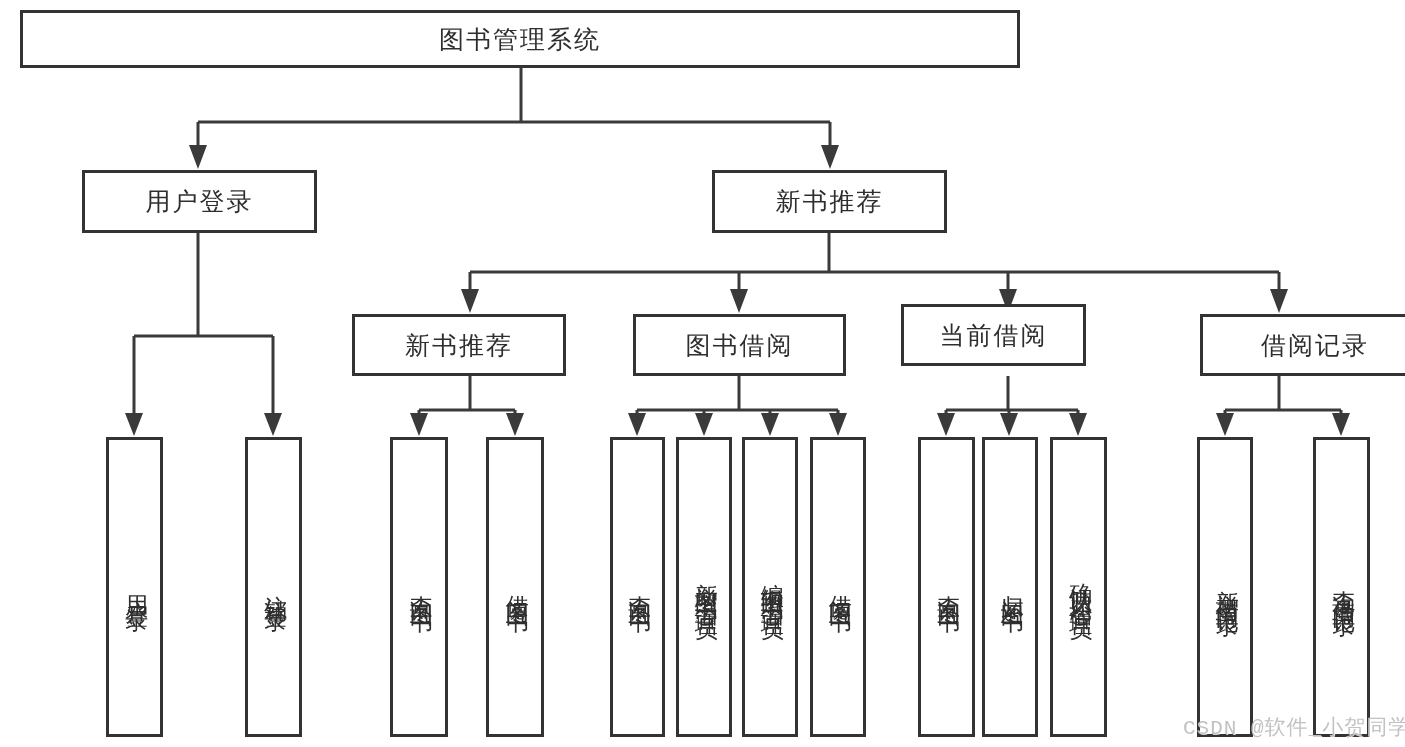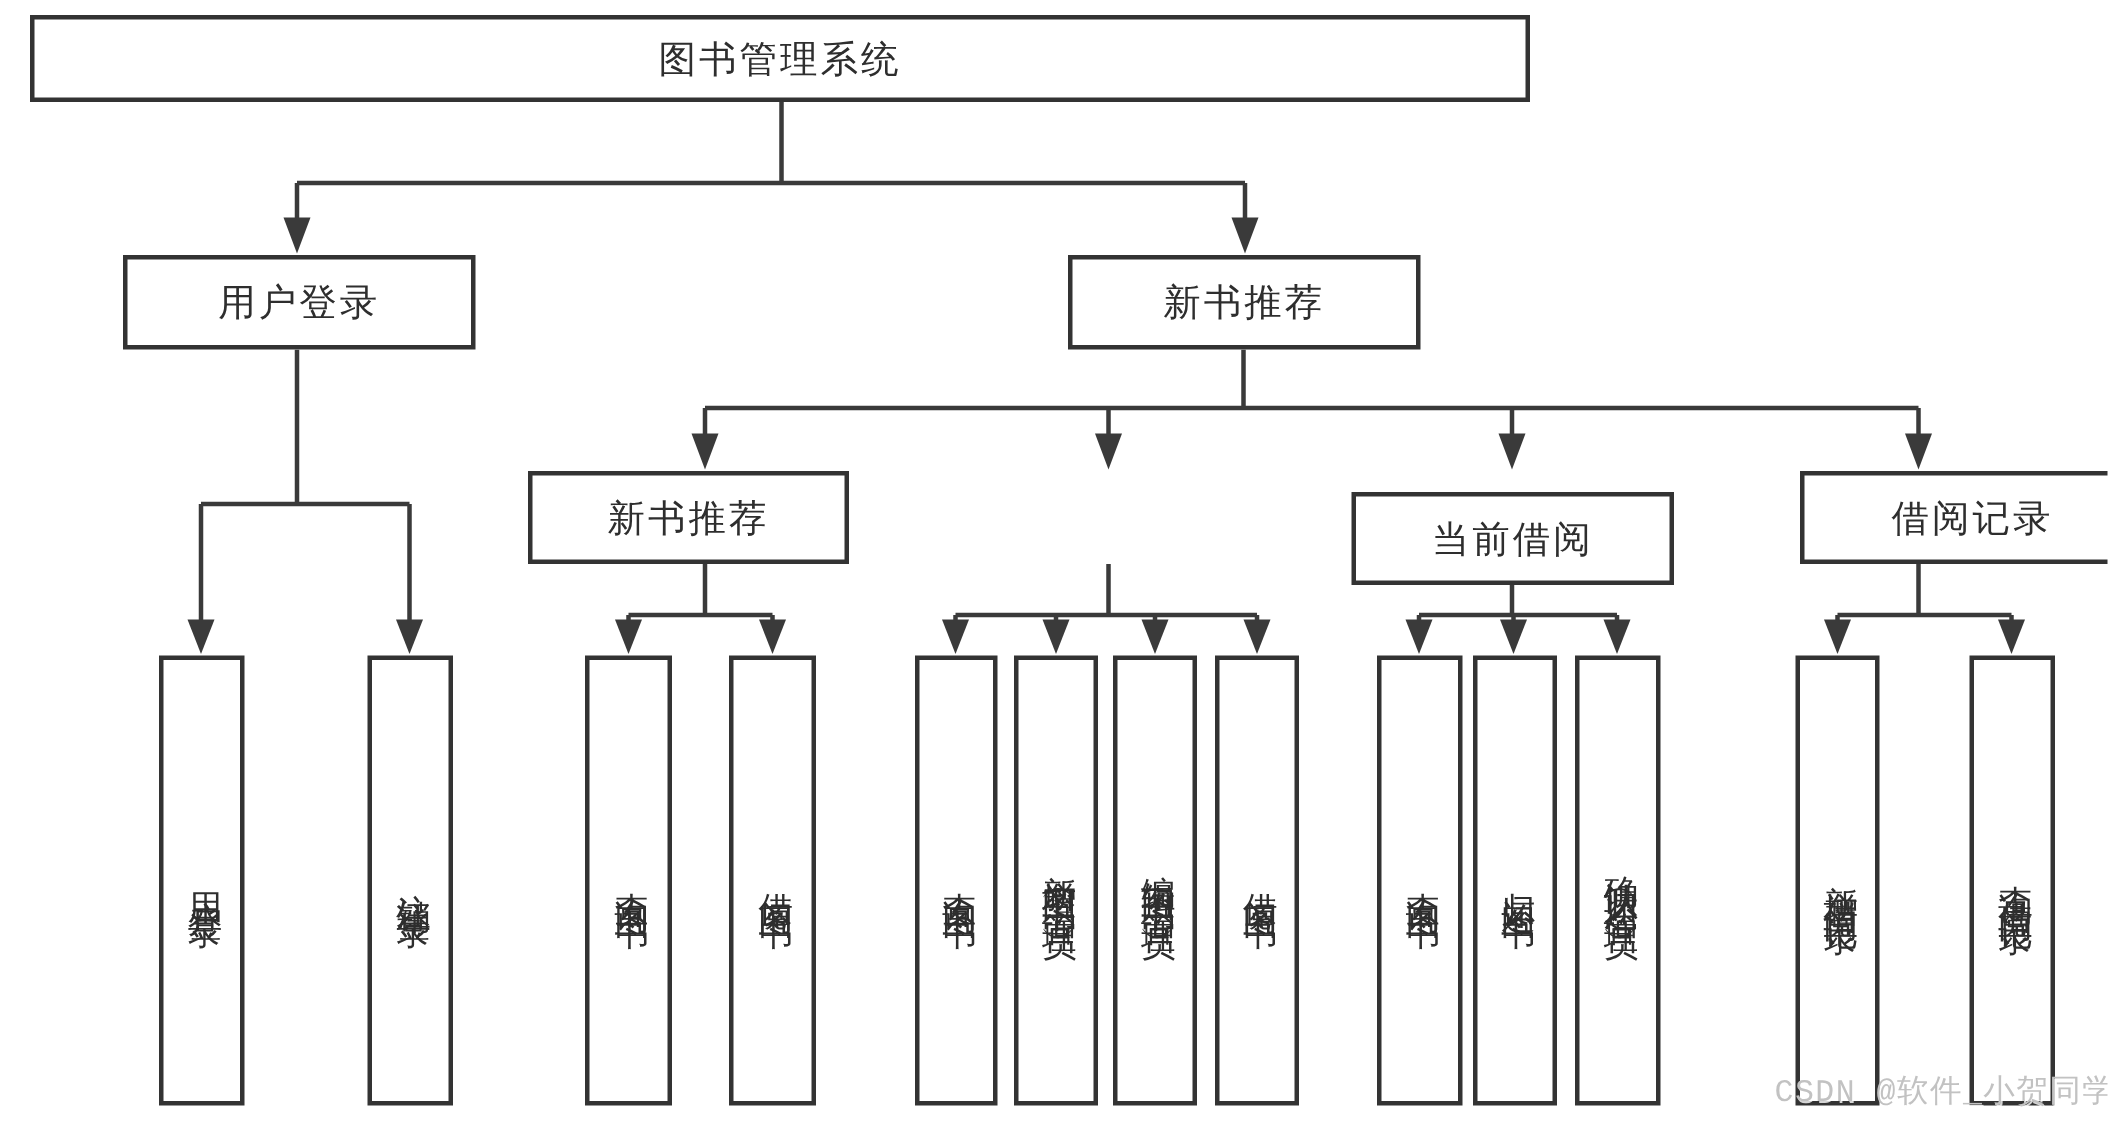--- a/index.html
+++ b/index.html
@@ -80,21 +80,22 @@
     <polygon class="arrow" points="1216,413 1234,413 1225,436"></polygon>
     <polygon class="arrow" points="1332,413 1350,413 1341,436"></polygon>
   </svg>
 
   <div class="box h root" style="left:20px;top:10px;width:1000px;height:58px">图书管理系统</div>
 
   <div class="box h" style="left:82px;top:170px;width:235px;height:63px">用户登录</div>
   <div class="box h" style="left:712px;top:170px;width:235px;height:63px">新书推荐</div>
 
   <div class="box h" style="left:352px;top:314px;width:214px;height:62px">新书推荐</div>
-  <div class="box h" style="left:901px;top:328px;width:215px;height:62px">当前借阅</div>
+  <div class="box h" style="left:633px;top:314px;width:213px;height:62px">图书借阅</div>
+  <div class="box h" style="left:901px;top:304px;width:185px;height:62px">当前借阅</div>
   <div class="box h" style="left:1200px;top:314px;width:230px;height:62px">借阅记录</div>
 
   <div class="box v" style="left:106px;top:437px;width:57px;height:300px">用户登录</div>
   <div class="box v" style="left:245px;top:437px;width:57px;height:300px">注销登录</div>
 
   <div class="box v" style="left:390px;top:437px;width:58px;height:300px">查询图书</div>
   <div class="box v" style="left:486px;top:437px;width:58px;height:300px">借阅图书</div>
 
   <div class="box v" style="left:610px;top:437px;width:55px;height:300px">查询图书</div>
   <div class="box v" style="left:676px;top:437px;width:56px;height:300px">新增图书（管理员）</div>

